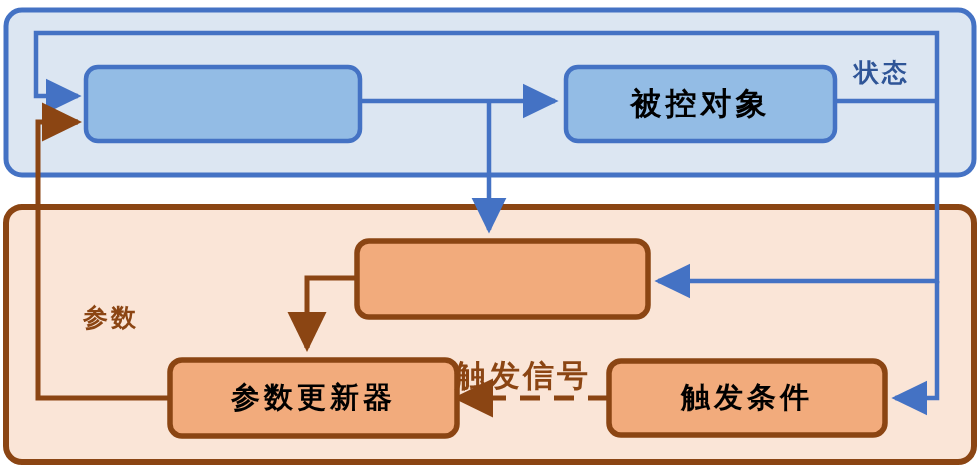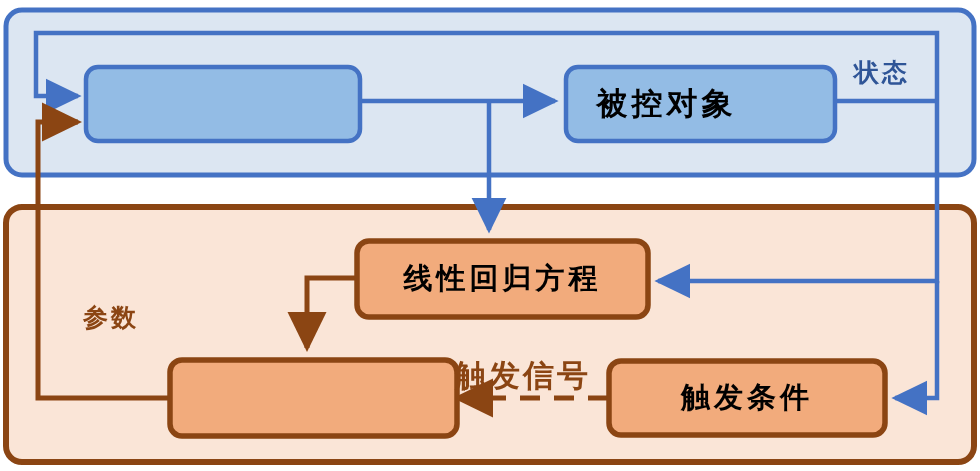--- a/index.html
+++ b/index.html
@@ -92,24 +92,24 @@
     <rect x="566" y="67" width="269" height="74" rx="12" ry="12" fill="#93bce5" stroke="#4472c4" stroke-width="4.5"></rect>
 
     <rect x="357" y="241" width="291" height="76" rx="12" ry="12" fill="#f2ab7c" stroke="#8b4513" stroke-width="5.5"></rect>
 
     <rect x="170" y="360" width="287" height="76" rx="12" ry="12" fill="#f2ab7c" stroke="#8b4513" stroke-width="5.5"></rect>
 
     <rect x="609" y="361" width="276" height="74" rx="12" ry="12" fill="#f2ab7c" stroke="#8b4513" stroke-width="5.5"></rect>
   </svg>
 
 
-  <div class="node-label" style="left:532px; top:67px; width:269px; height:74px; font-size:31px;">被控对象</div>
+  <div class="node-label" style="left:566px; top:67px; width:269px; height:74px; font-size:31px;">被控对象</div>
 
-  <div class="node-label" style="left:357px; top:241px; width:291px; height:76px; font-size:29px;">线性回归方程</div>
 
+  <div class="node-label" style="left:170px; top:360px; width:287px; height:76px; font-size:29px;">参数更新器</div>
 
   <div class="node-label" style="left:609px; top:361px; width:276px; height:74px; font-size:29px;">触发条件</div>
 
 
   <div class="edge-label blue" style="left:854px; top:58px; font-size:25px;text-align:center;">状态</div>
 
   <div class="edge-label brown" style="left:455px; top:357px; font-size:31px;">触发信号</div>
 
   <div class="edge-label brown center" style="left:52px; top:303px; width:118px; font-size:25px;text-align:center;">
     <div>参数</div>

